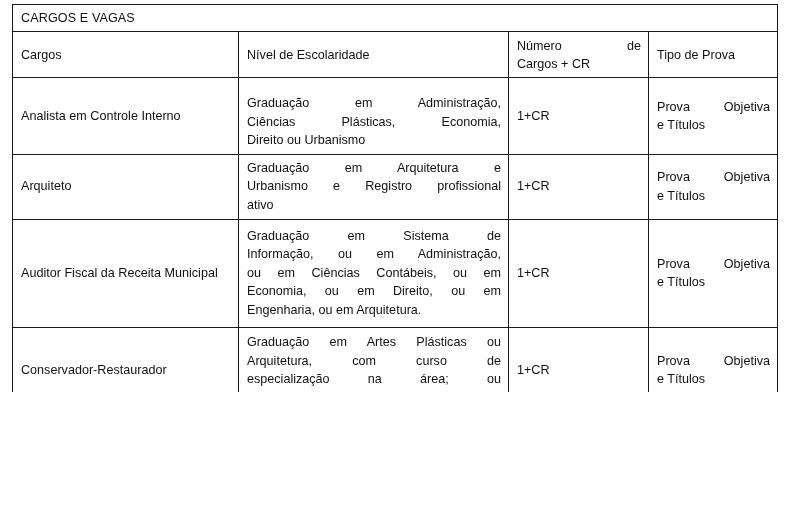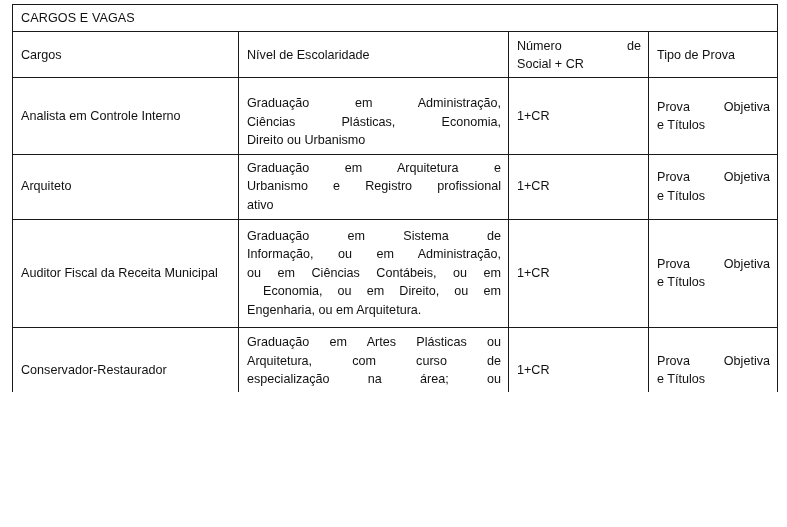--- a/index.html
+++ b/index.html
@@ -140,21 +140,21 @@
       <tr>
         <td class="title-cell" colspan="4">CARGOS E VAGAS</td>
       </tr>
 
       <tr class="hdr-row">
         <td class="hdr-cell">Cargos</td>
         <td class="hdr-cell">Nível de Escolaridade</td>
         <td class="hdr-cell justify">
           <span style="display: block; text-align: justify; text-align-last: justify;"><span style="display: inline; text-align: left; text-align-last: justify;">Número</span> <span style="display: inline; text-align: left; text-align-last: justify;">de</span></span>
 
-          <span class="lastline">Social + CR</span>
+          <span class="lastline">Cargos + CR</span>
         </td>
         <td class="hdr-cell">Tipo de Prova</td>
       </tr>
 
       <tr class="r0">
         <td class="cargo-cell cell-plain">Analista em Controle Interno</td>
         <td class="nivel-cell cell-justify">
           <span style="display: block; text-align: justify; text-align-last: justify; margin-top: 12px;">Graduação em Administração,</span>
           <span style="display: block; text-align: justify; text-align-last: justify;">Ciências Plásticas, Economia,</span>
           <span class="lastline">Direito ou Urbanismo</span>
@@ -182,21 +182,21 @@
 
 
       <tr class="r3">
         <td class="cargo-cell cell-justify">
           <span style="display: block; text-align: justify; text-align-last: left;">Auditor Fiscal da Receita Municipal</span>
         </td>
         <td class="nivel-cell cell-justify">
           <span style="display: block; text-align: justify; text-align-last: justify;">Graduação em Sistema de</span>
           <span style="display: block; text-align: justify; text-align-last: justify;">Informação, ou em Administração,</span>
           <span style="display: block; text-align: justify; text-align-last: justify;">ou em Ciências Contábeis, ou em</span>
-          <span style="display: block; text-align: justify; text-align-last: justify; margin-left: 16px;">Economia, ou em Direito, ou em</span>
+          <span style="display: block; text-align: justify; text-align-last: justify;">Economia, ou em Direito, ou em</span>
           <span class="lastline">Engenharia, ou em Arquitetura.</span>
         </td>
         <td class="vagas-cell">1+CR</td>
         <td class="tipo-cell">
           <span class="justified-pair" style="display: block; text-align: justify; text-align-last: justify;">Prova Objetiva</span>
           <span class="lastline">e Títulos</span>
         </td>
       </tr>
 
 

